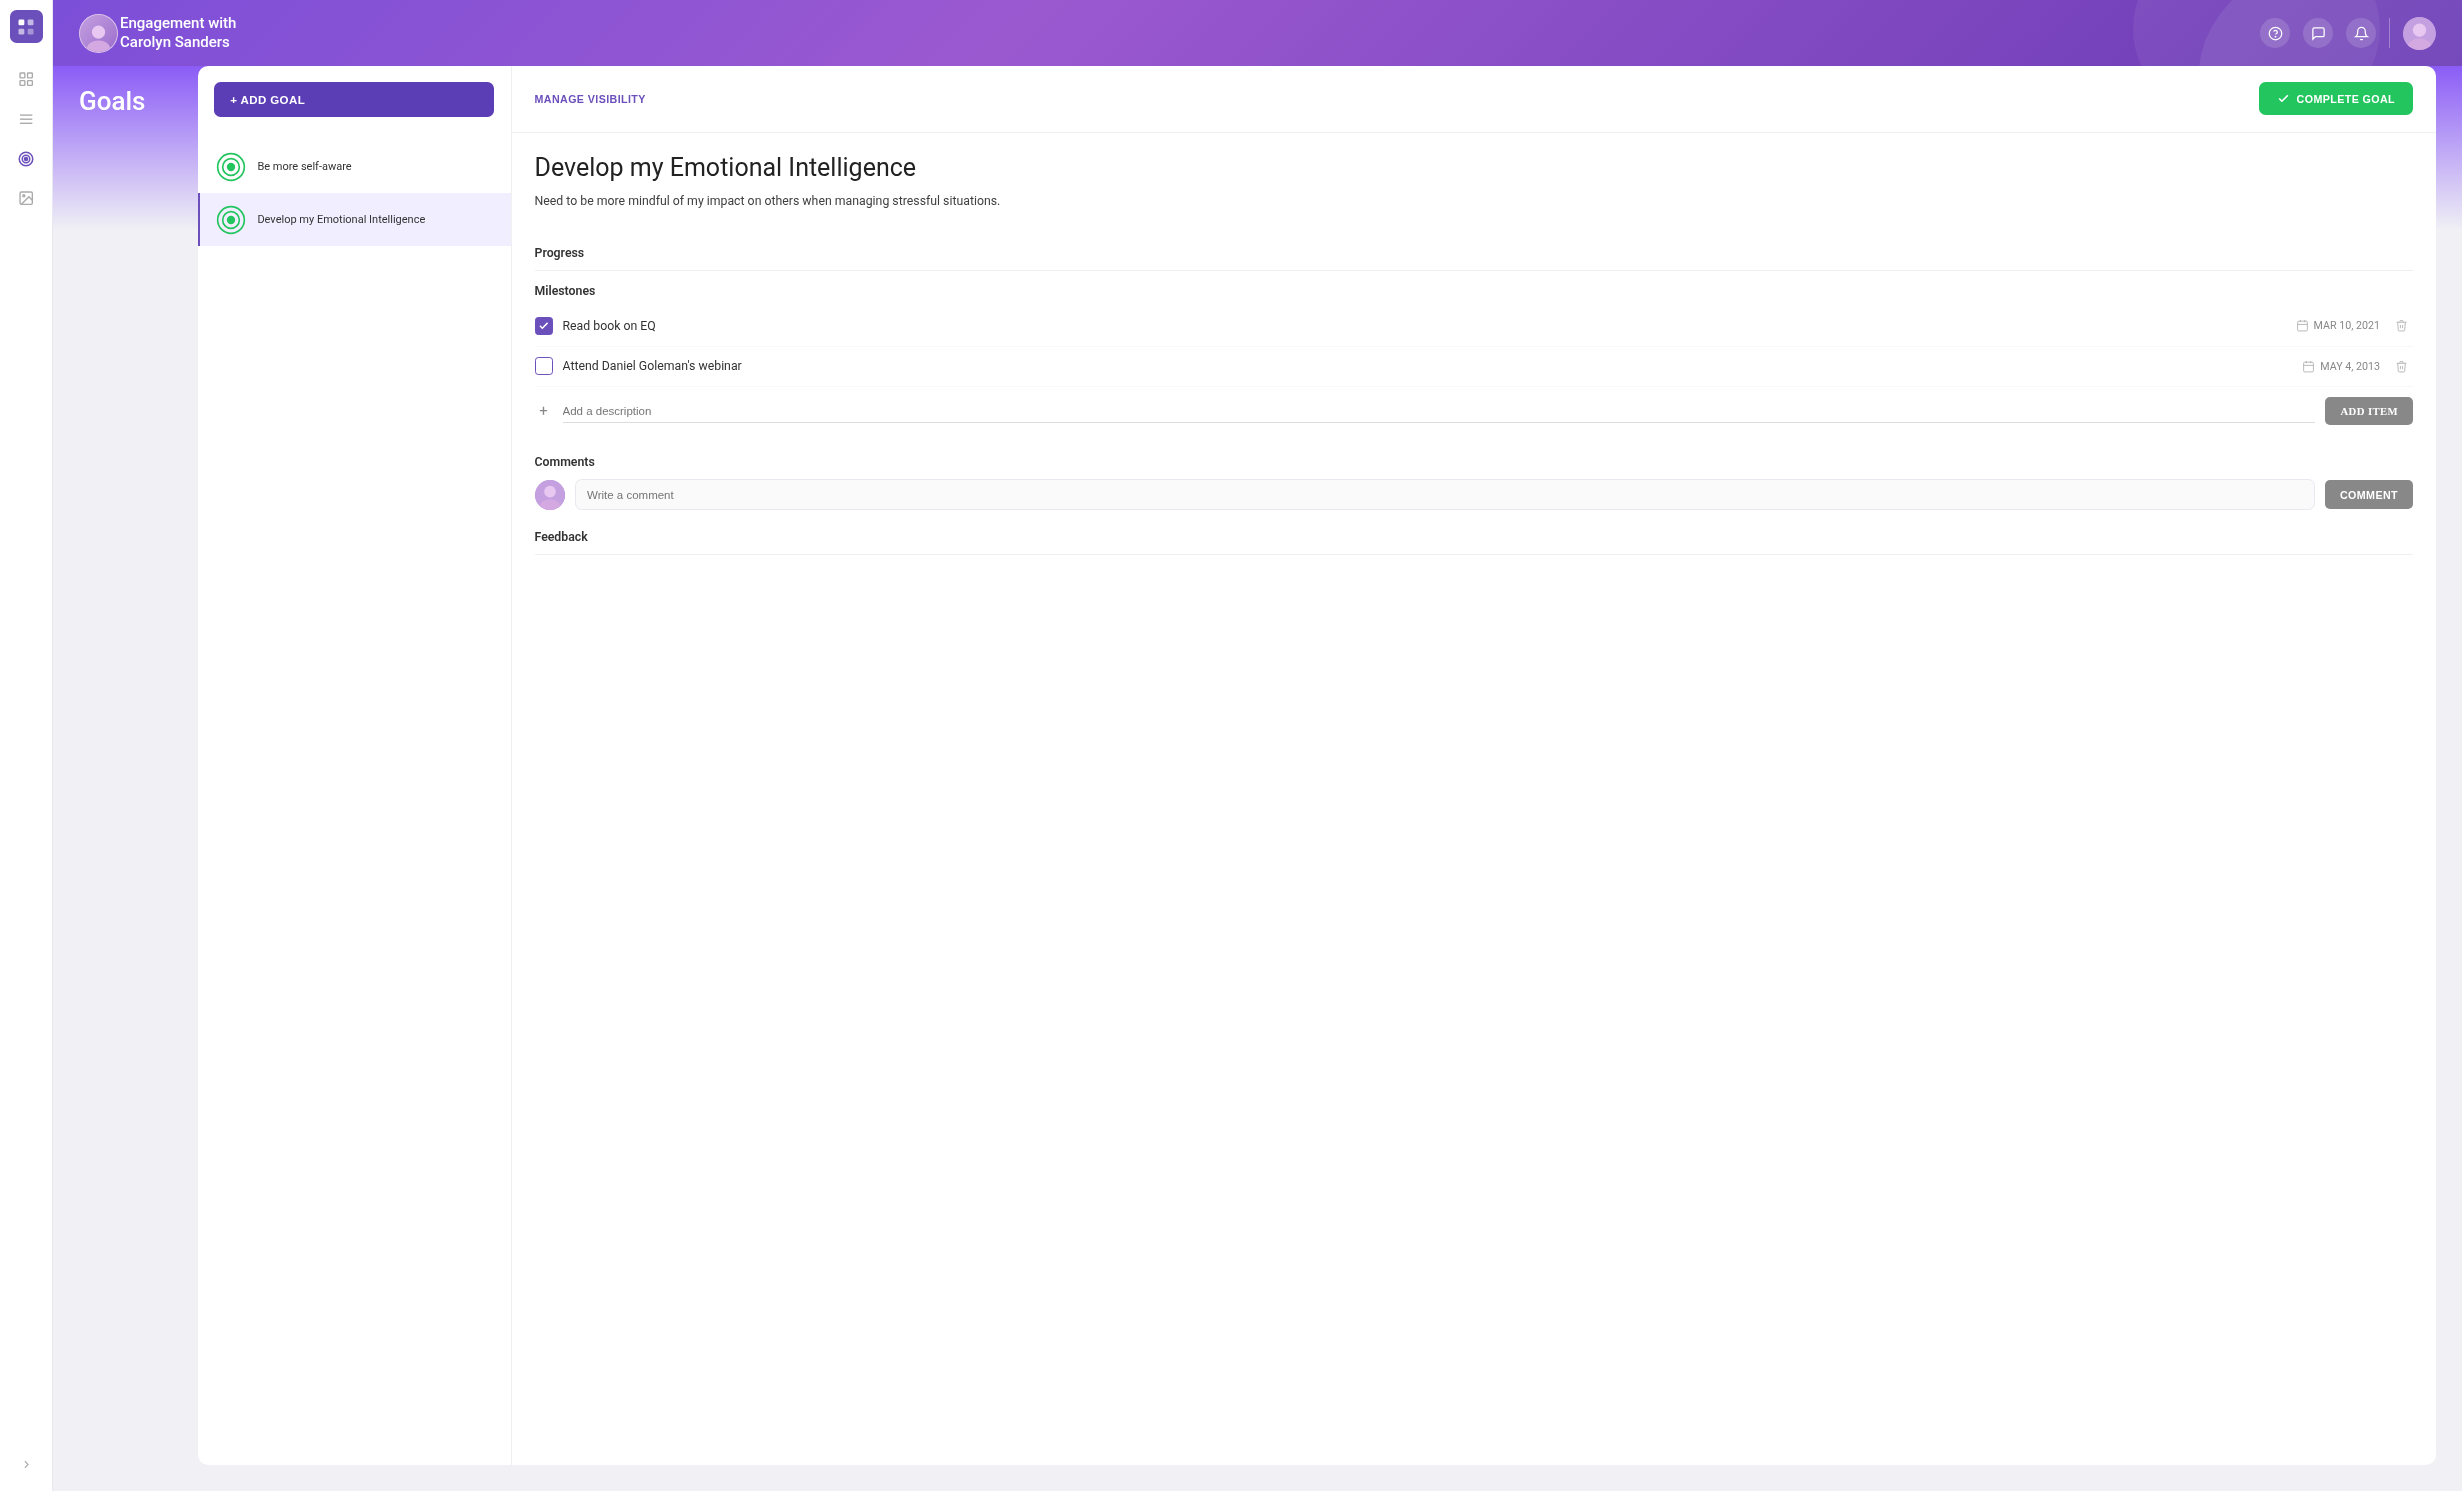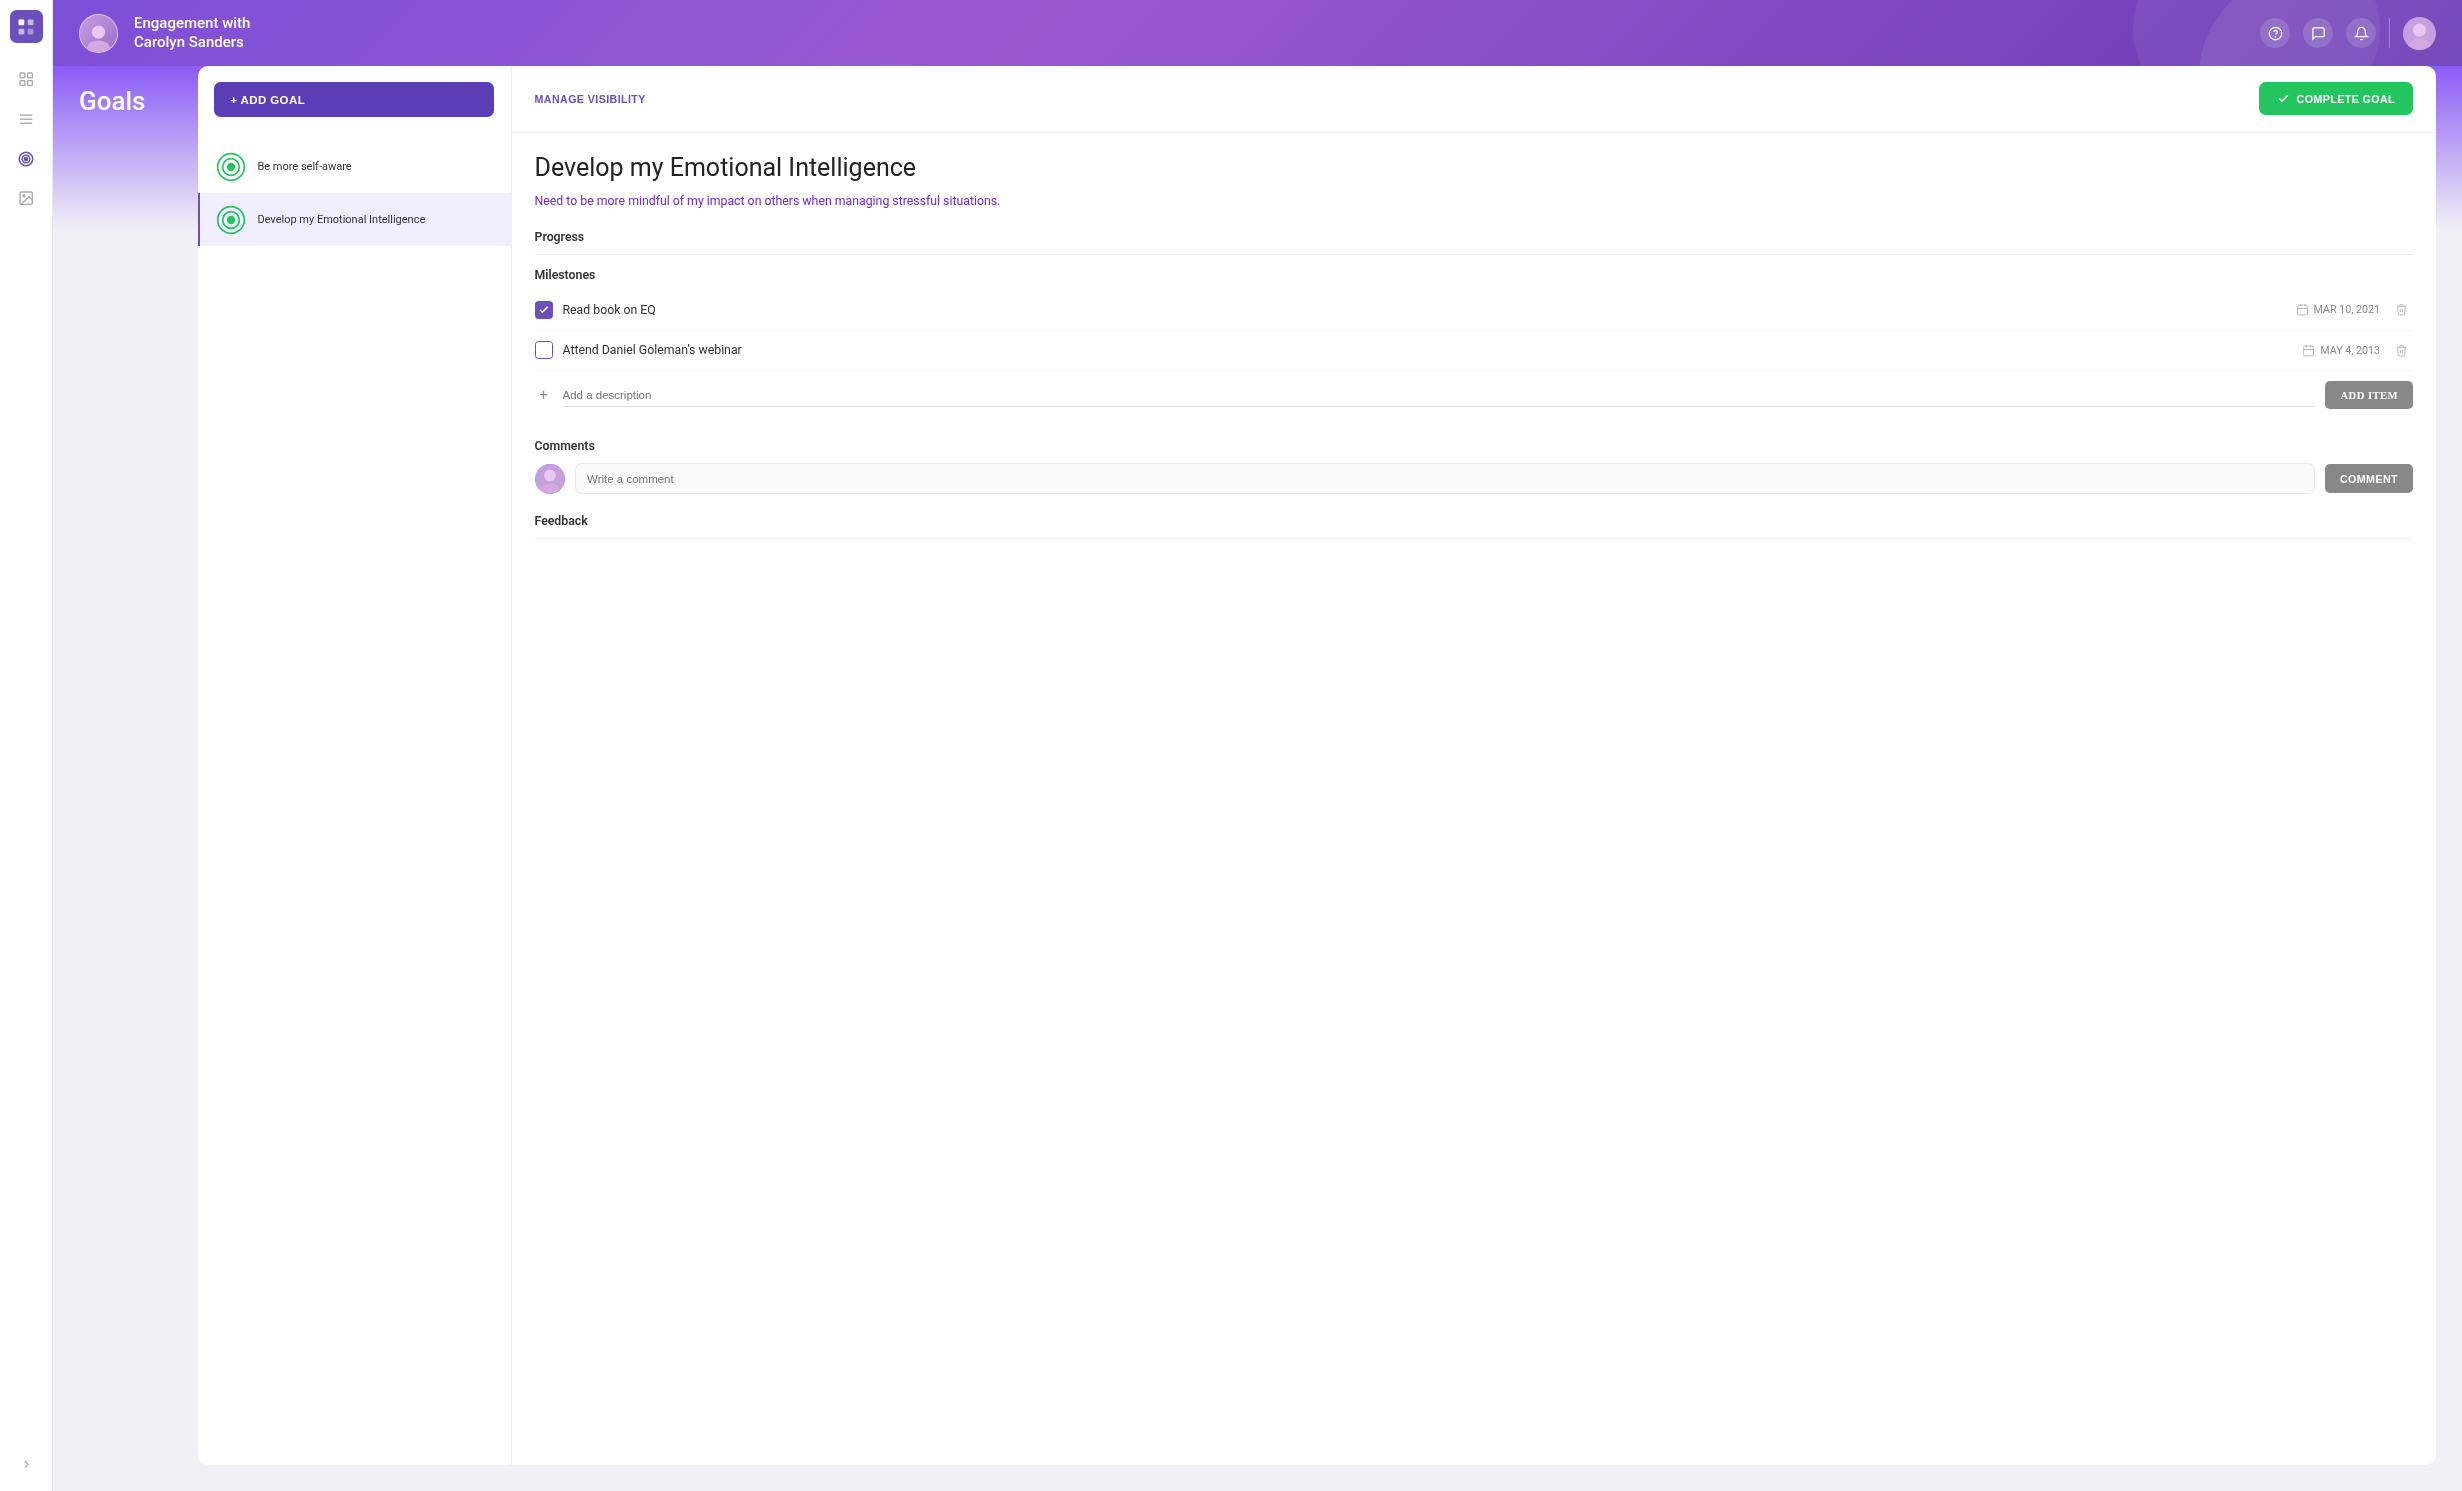--- a/index.html
+++ b/index.html
@@ -73,21 +73,21 @@
       content: '';
       position: absolute;
       right: 82px; bottom: -66px;
       width: 247px; height: 206px;
       background: rgba(255,255,255,0.06);
       border-radius: 50%;
     }
     .header-engagement {
       display: flex;
       align-items: center;
-      gap: 16px;
+      gap: 2px;
     }
     .header-avatar {
       width: 39px; height: 39px;
       border-radius: 50%;
       background: #c4a0e0;
       overflow: hidden;
       border: 1.6px solid rgba(255,255,255,0.4);
       flex-shrink: 0;
     }
     .header-avatar-inner {
@@ -255,22 +255,22 @@
       padding: 20px 23px;
     }
     .goal-title {
       font-size: 25px;
       font-weight: 400;
       color: #222;
       margin-bottom: 10px;
     }
     .goal-description {
       font-size: 12.3px;
-      color: #6d28d9;
-      margin-bottom: 20px;
+      color: #404040;
+      margin-bottom: 36px;
       line-height: 1.5;
     }
 
     
     .section-title {
       font-size: 12.3px;
       font-weight: 600;
       color: #333;
       margin-bottom: 10px;
     }

